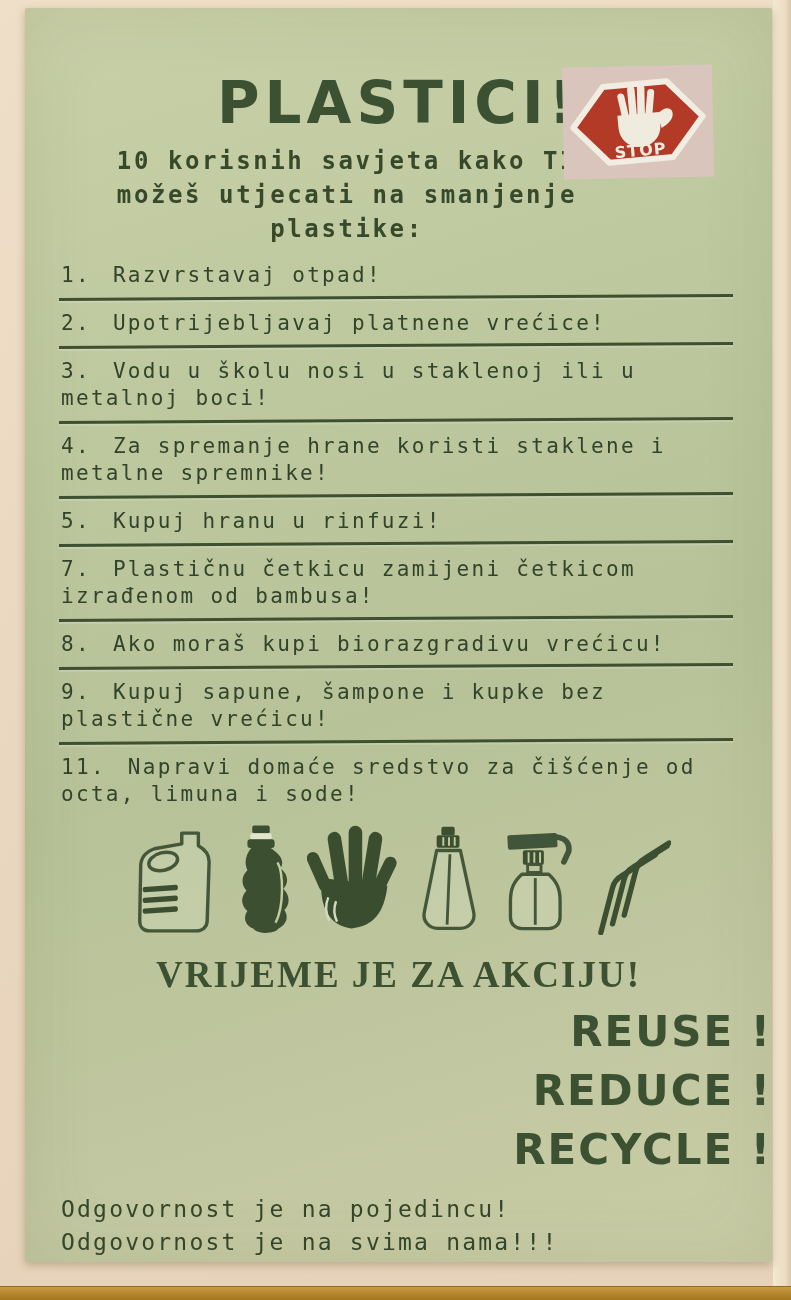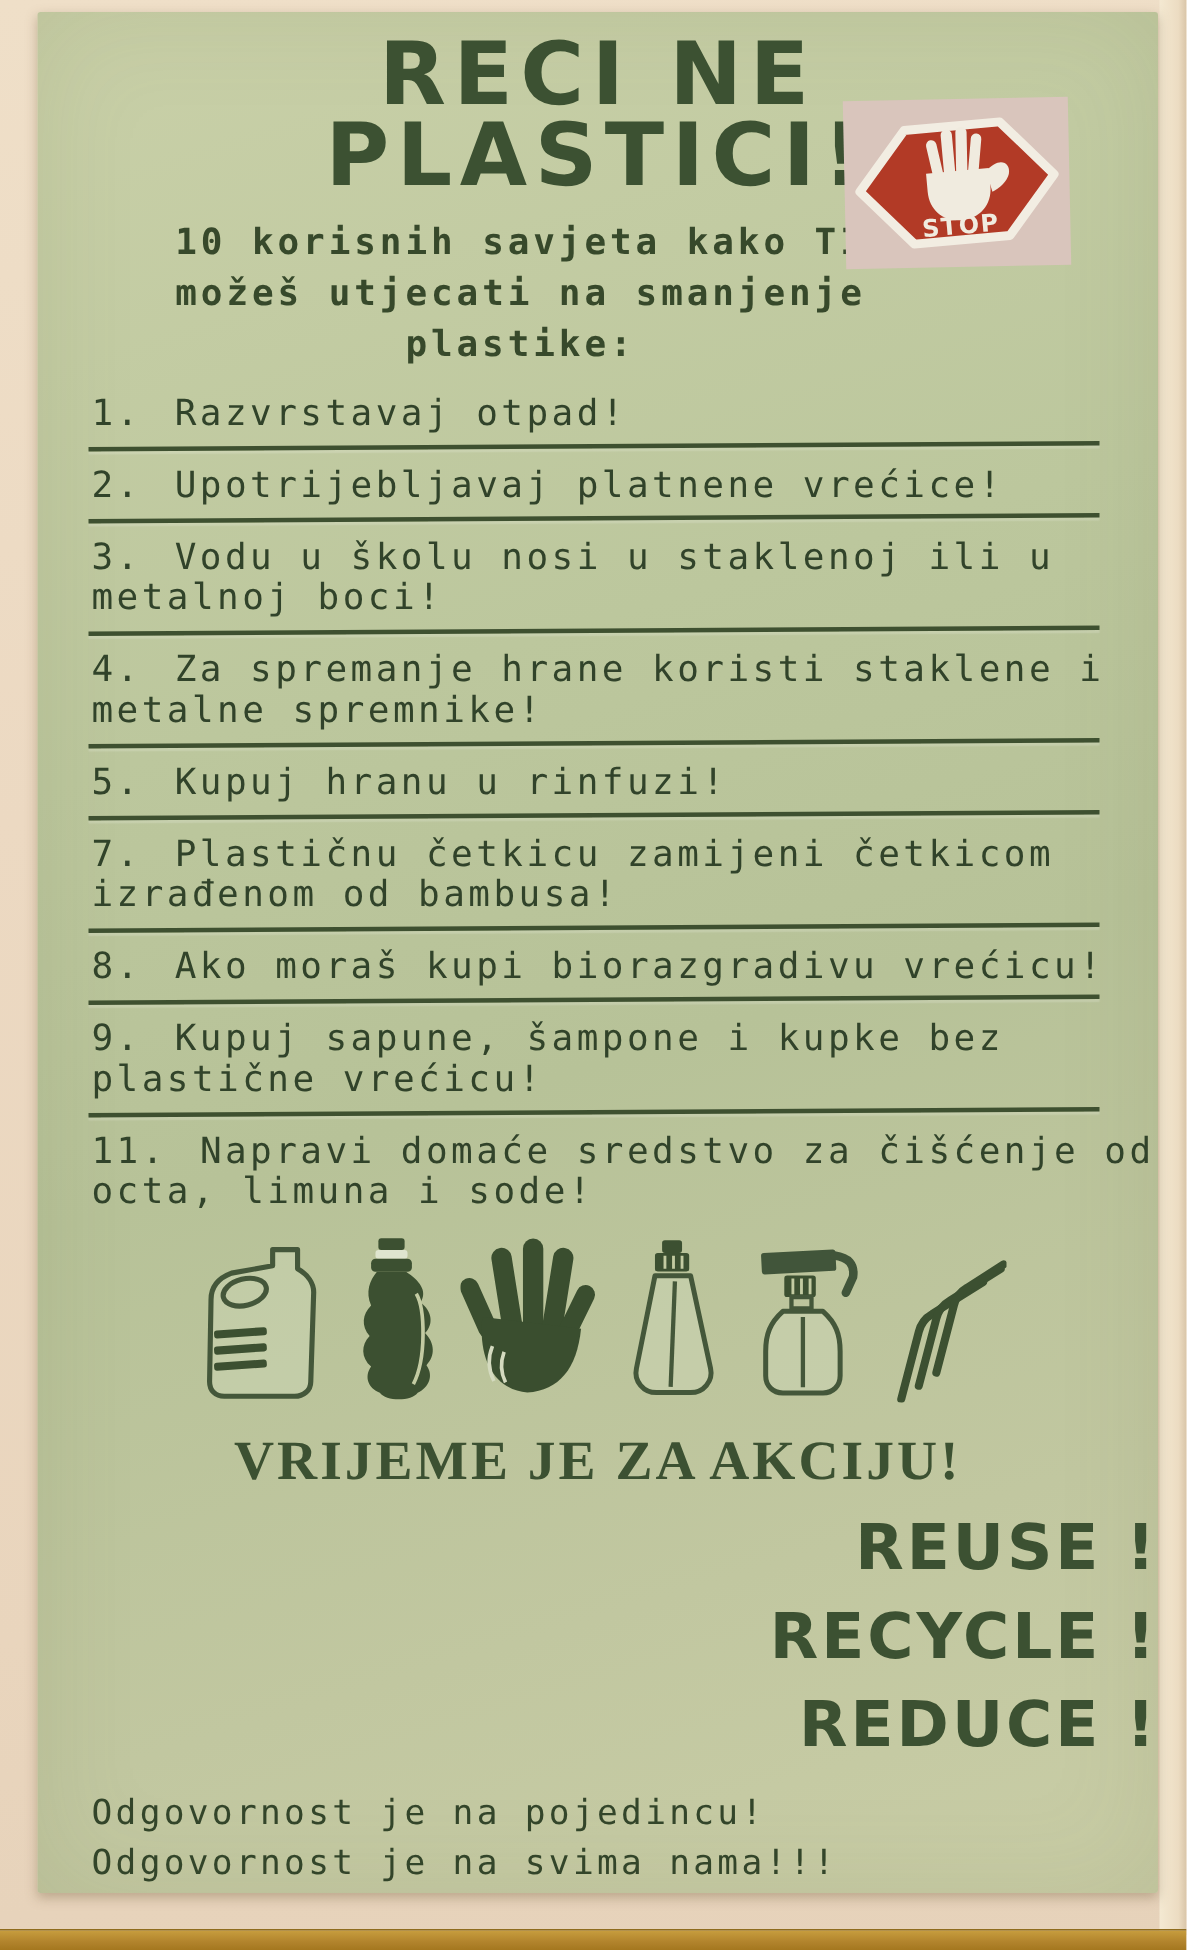--- a/index.html
+++ b/index.html
@@ -35,21 +35,21 @@
   }
   .sticker{
     position:absolute;top:58px;left:538px;width:150px;height:112px;
     background:#d9c5bc;transform:rotate(-1.2deg);
     display:flex;align-items:center;justify-content:center;
   }
   .sticker svg{transform:rotate(-4deg);}
   .tips{margin:16px 30px 0 36px;}
   .tip{margin-bottom:11px;}
   .tip-text{
-    margin:0;font-family:"DejaVu Sans Mono",monospace;font-size:24px;
+    margin:0;font-family:"DejaVu Sans Mono",monospace;font-size:21px;
     line-height:27px;letter-spacing:2.3px;color:#31432a;white-space:nowrap;
   }
   .tip-num{margin-right:22px;}
   hr.sep{
     border:none;border-top:3px solid #3e5030;width:99%;
     margin:7px 0 0 -2px;transform:rotate(-0.35deg);
     box-shadow:0 2px 1px rgba(255,255,255,0.18);
   }
   .icons-row{
     display:flex;justify-content:center;align-items:flex-end;gap:12px;
@@ -72,21 +72,21 @@
 </style>
 </head>
 <body>
 
 <div class="wall-right-strip"></div>
 <div class="table-edge"></div>
 
 <div class="poster">
 
   <h1 class="page-title">
-    <span>RECI NE</span><br>
+    <br>
     <span>PLASTICI!</span>
   </h1>
 
   <div class="sticker">
     <svg class="icon-svg" width="140" height="100" viewBox="0 0 140 100">
       <polygon points="5,50 38,12 102,12 135,50 102,88 38,88" fill="#b23a26" stroke="#f2ede2" stroke-width="6" stroke-linejoin="round"></polygon>
       <g fill="#f0ebdf">
         <rect x="53" y="20" width="7" height="26" rx="3.5" transform="rotate(-8 56 33)"></rect>
         <rect x="62" y="14" width="7.5" height="32" rx="3.5"></rect>
         <rect x="71" y="13" width="7.5" height="33" rx="3.5" transform="rotate(4 75 30)"></rect>
@@ -223,21 +223,21 @@
         <path d="M18,101 L30,55 Q32,47 39,43 L74,21"></path>
         <path d="M30,92 L42,46 Q44,38 51,34 L76,18"></path>
       </g>
     </svg>
 
   </div>
 
   <h2 class="action-heading">VRIJEME JE ZA AKCIJU!</h2>
 
   <h2 class="slogan">REUSE !</h2>
+  <h2 class="slogan">REDUCE !</h2>
   <h2 class="slogan">RECYCLE !</h2>
-  <h2 class="slogan">REDUCE !</h2>
 
   <div class="footer">
     <div>Odgovornost je na pojedincu!</div>
     <div>Odgovornost je na svima nama!!!</div>
   </div>
 
 </div>
 
 </body></html>

